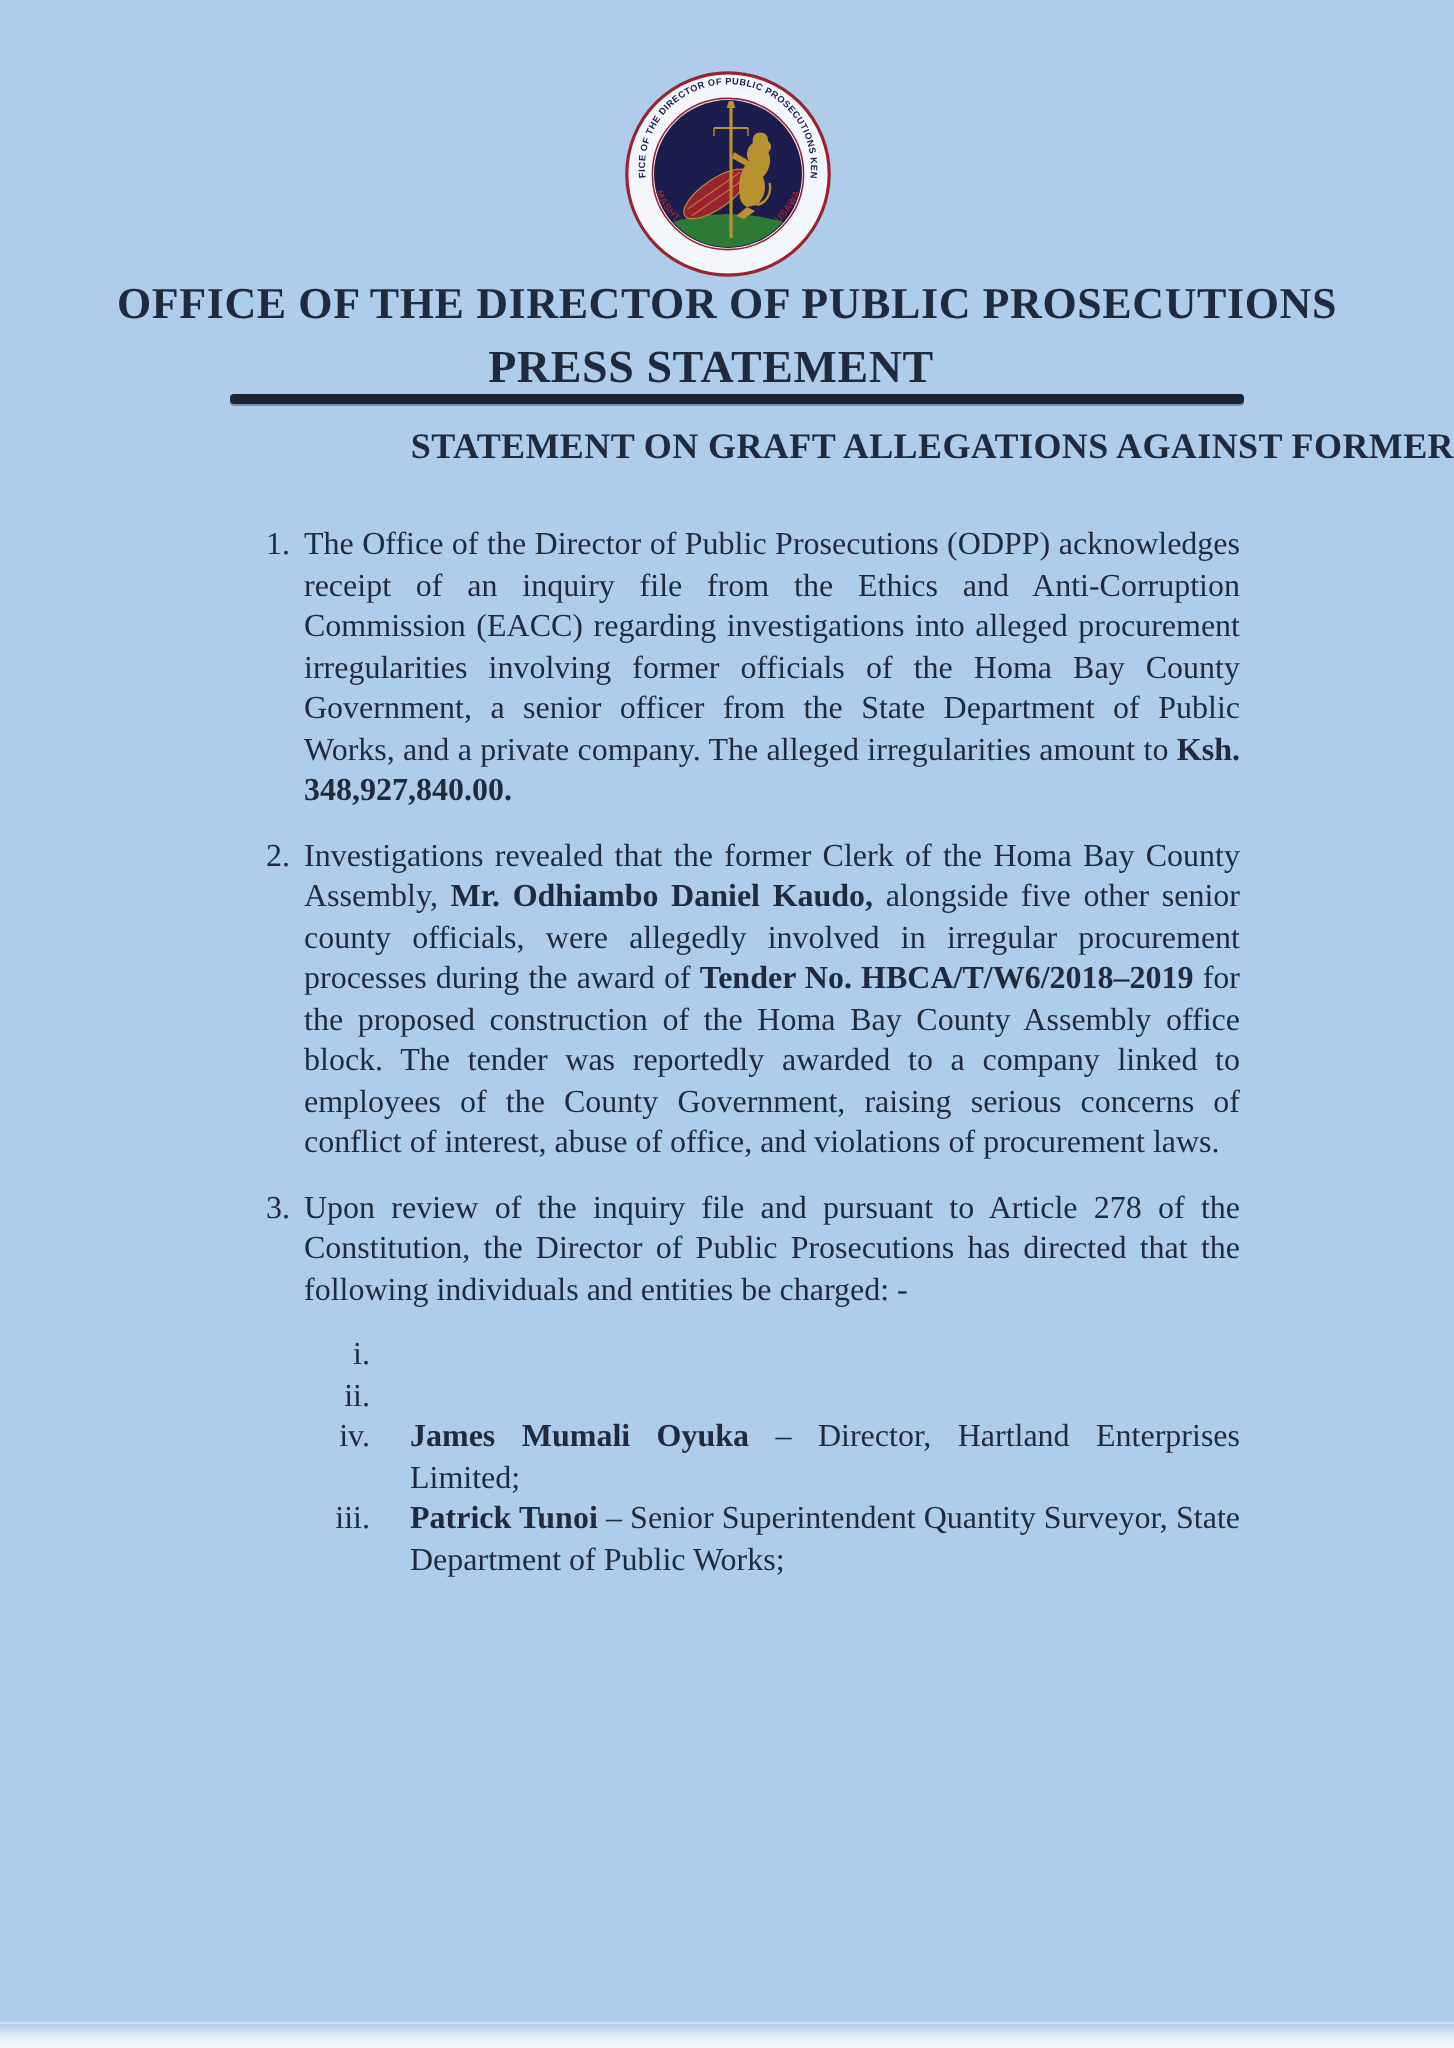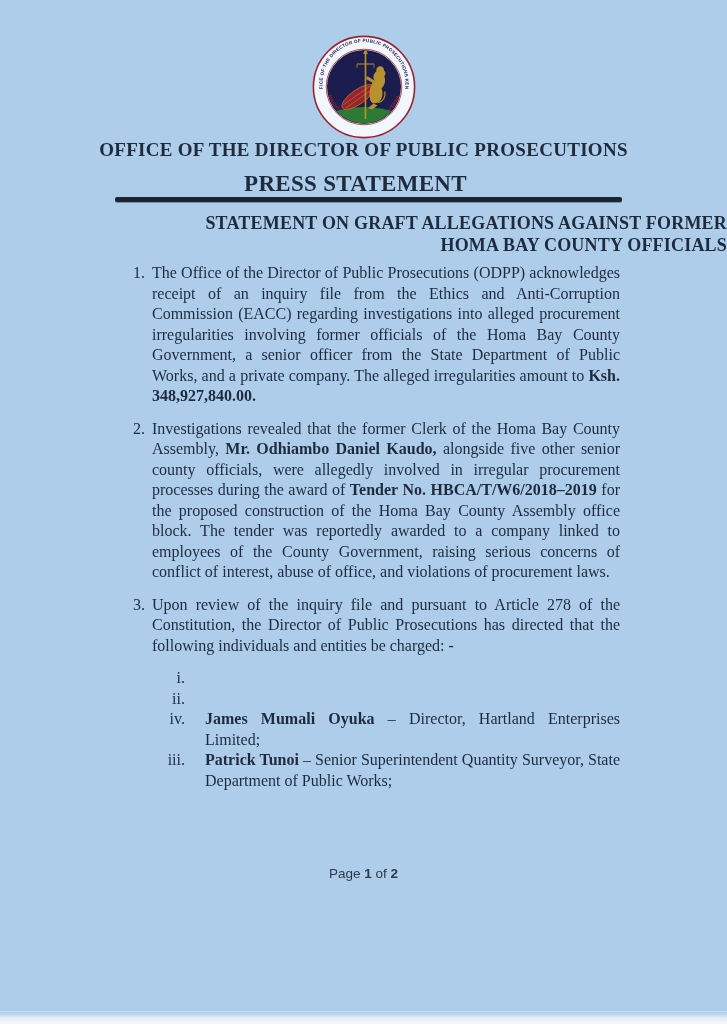--- a/index.html
+++ b/index.html
@@ -31,21 +31,21 @@
     font-size: 4.8px;
     font-weight: bold;
     letter-spacing: 0.3px;
     fill: var(--seal-red, #9b2330);
   }
   .title {
     position: absolute;
     top: 139px;
     left: 0; right: 0;
     text-align: center;
-    font-size: 19px;
+    font-size: 22px;
     font-weight: bold;
     letter-spacing: 0.3px;
   }
   .subtitle {
     position: absolute;
     top: 171px;
     left: 0; right: 16px;
     text-align: center;
     font-size: 23px;
     font-weight: bold;
@@ -150,21 +150,20 @@
       </g>
     </svg>
   </div>
 
   <div class="title">OFFICE OF THE DIRECTOR OF PUBLIC PROSECUTIONS</div>
   <div class="subtitle">PRESS STATEMENT</div>
   <div class="divider"></div>
 
   <div class="doc-heading">
     <div>STATEMENT ON GRAFT ALLEGATIONS AGAINST FORMER</div>
-    <div>HOMA BAY COUNTY OFFICIALS</div>
   </div>
 
   <div class="content" id="content">
       <div class="para">
         <div class="para-num">1.</div>
         <div class="para-text"><span>The Office of the Director of Public Prosecutions (ODPP) acknowledges receipt of an inquiry file from the Ethics and Anti-Corruption Commission (EACC) regarding investigations into alleged procurement irregularities involving former officials of the Homa Bay County Government, a senior officer from the State Department of Public Works, and a private company. The alleged irregularities amount to </span><b>Ksh. 348,927,840.00.</b></div>
       </div>
       <div class="para">
         <div class="para-num">2.</div>
         <div class="para-text"><span>Investigations revealed that the former Clerk of the Homa Bay County Assembly, </span><b>Mr. Odhiambo Daniel Kaudo,</b><span> alongside five other senior county officials, were allegedly involved in irregular procurement processes during the award of </span><b>Tender No. HBCA/T/W6/2018–2019</b><span> for the proposed construction of the Homa Bay County Assembly office block. The tender was reportedly awarded to a company linked to employees of the County Government, raising serious concerns of conflict of interest, abuse of office, and violations of procurement laws.</span></div>
@@ -184,21 +183,15 @@
           <div class="li-num">iv.</div>
           <div class="li-body"><b>James Mumali Oyuka</b><span> – Director, Hartland Enterprises Limited;</span></div>
         </div>
         <div class="li">
           <div class="li-num">iii.</div>
           <div class="li-body"><b>Patrick Tunoi</b><span> – Senior Superintendent Quantity Surveyor, State Department of Public Works;</span></div>
         </div>
       </div>
     </div>
 
-  <div class="footer">
-    <span>Page</span>
-    <b>1</b>
-    <span>of</span>
-    <b>2</b>
-  </div>
 
   <div class="page-bottom-edge"></div>
 </div>
 
 </body></html>

